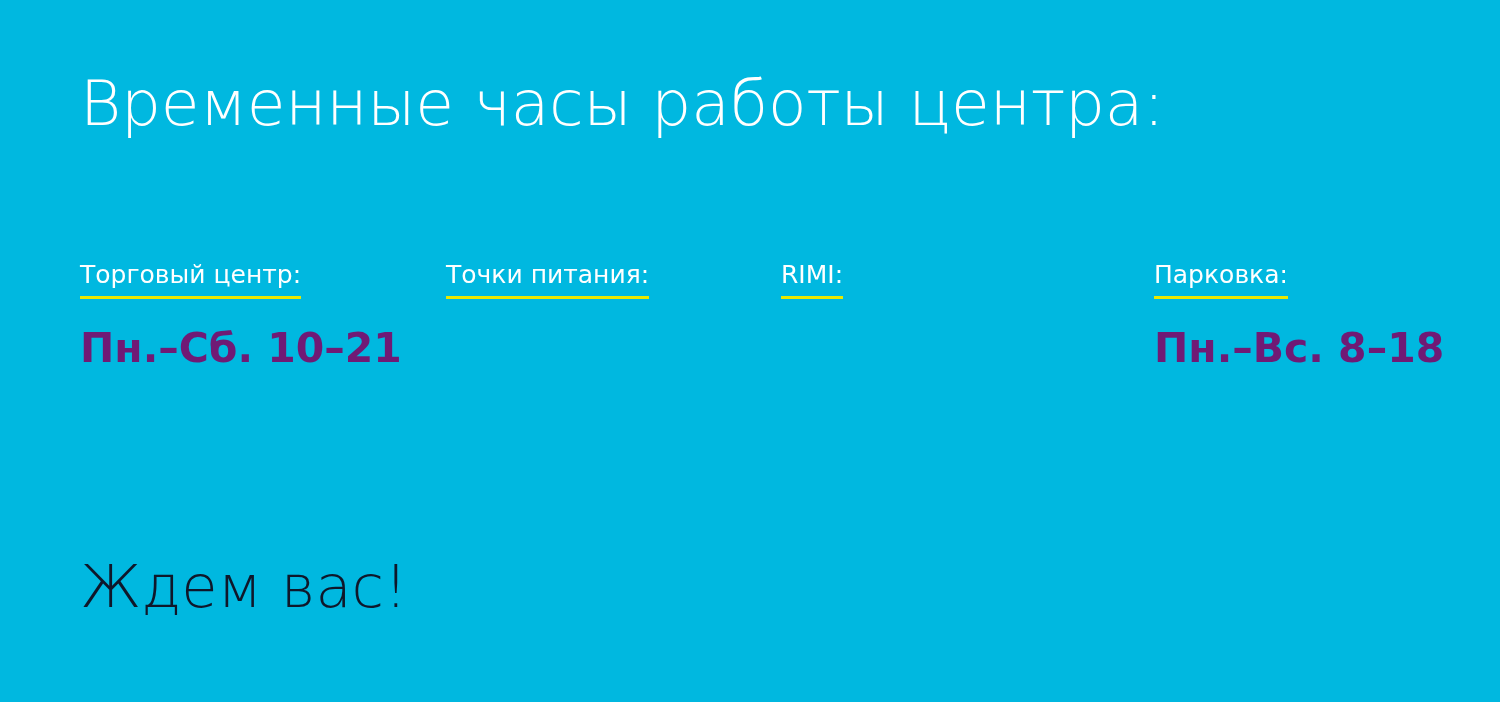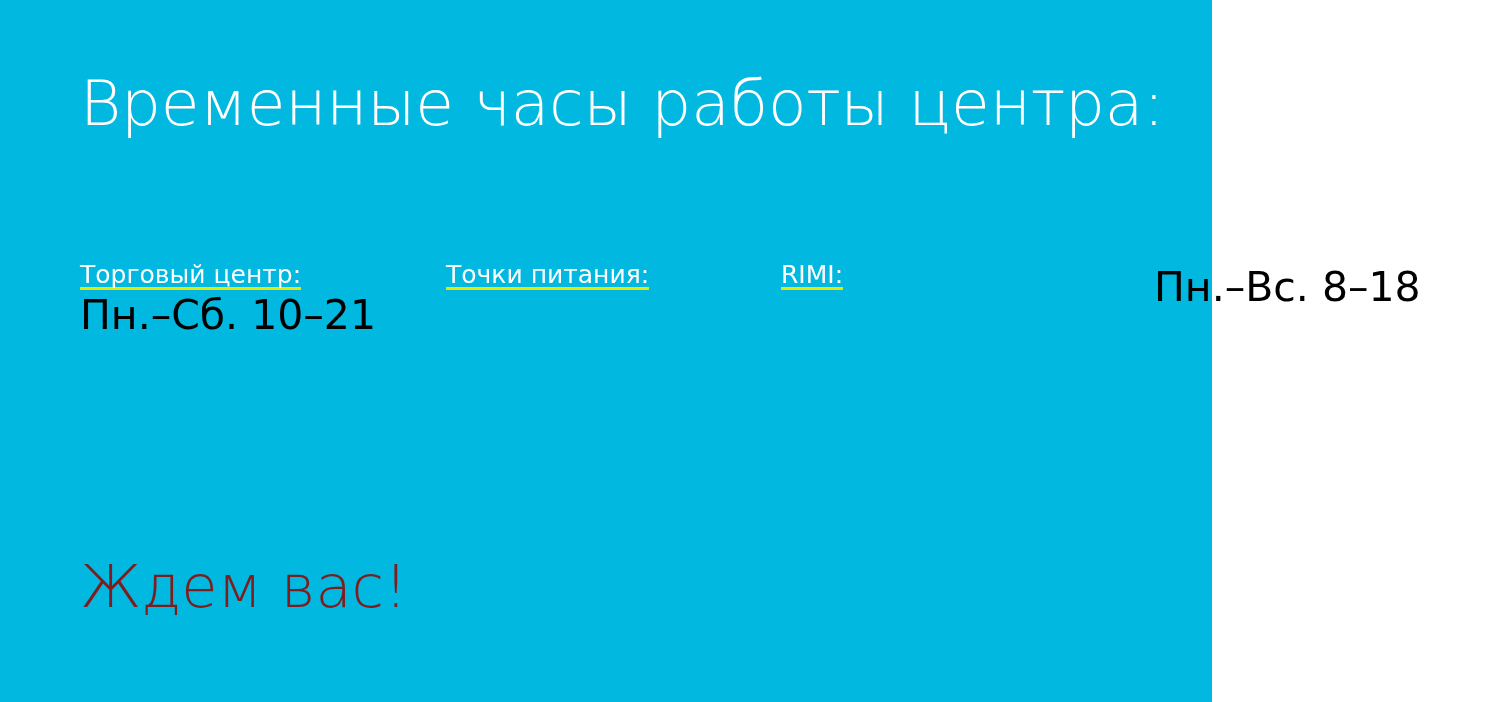--- a/index.html
+++ b/index.html
@@ -9,21 +9,21 @@
   }
   body {
     width: 1500px;
     height: 702px;
     overflow: hidden;
     font-family: "DejaVu Sans", "Liberation Sans", sans-serif;
   }
 
   #notice-board {
     position: relative;
-    width: 1212px;
+    width: 1500px;
     height: 702px;
     background: #00b8e0;
     box-sizing: border-box;
   }
 
   
   #notice-title {
     position: absolute;
     left: 80px;
     top: 72px;
@@ -55,44 +55,45 @@
   .hours-column.col-2 { left: 701px; }
   .hours-column.col-3 { left: 1074px; }
 
   .column-heading {
     margin: 0;
     color: #ffffff;
     font-size: 25px;
     font-weight: 400;
     line-height: 1.0;
     white-space: nowrap;
+    padding-bottom: 9px;
     border-bottom: 3px solid #e9e800;
     display: inline-block;
   }
 
   .column-hours {
     margin: 0;
-    padding-top: 0;
-    color: #000000;
+    padding-top: 24px;
+    color: #701a75;
     font-size: 41px;
-    font-weight: 400;
+    font-weight: 700;
     line-height: 1.26;
     white-space: nowrap;
   }
   .hours-line {
     display: block;
   }
 
   
   #notice-footer {
     position: absolute;
     left: 80px;
     top: 557px;
     margin: 0;
-    color: #7f1d1d;
+    color: #0f172a;
     font-size: 59px;
     font-weight: 300;
     line-height: 1.0;
     white-space: nowrap;
   }
 </style>
 </head>
 <body>
 
 <div id="notice-board">
@@ -110,20 +111,21 @@
 
     <div class="hours-column col-1">
       <div class="column-heading">Точки питания:</div>
     </div>
 
     <div class="hours-column col-2">
       <div class="column-heading">RIMI:</div>
     </div>
 
     <div class="hours-column col-3">
+      <div class="column-heading">Парковка:</div>
       <div class="column-hours">
         <span class="hours-line">Пн.–Вс. 8–18</span>
       </div>
     </div>
 
   </div>
 
   <p id="notice-footer">Ждем вас!</p>
 
 </div>

